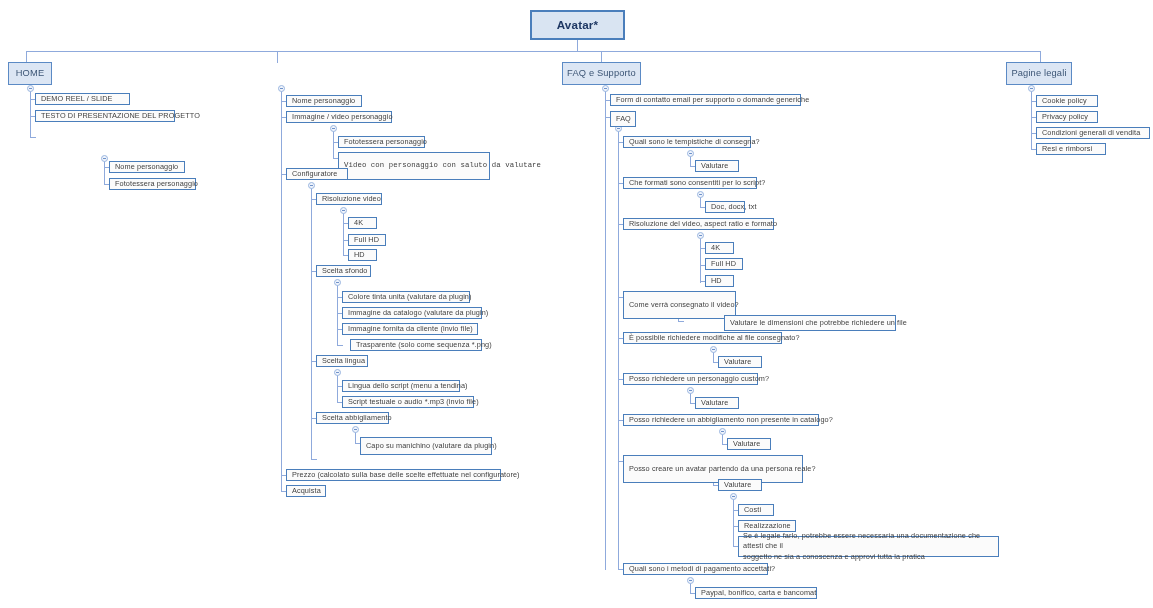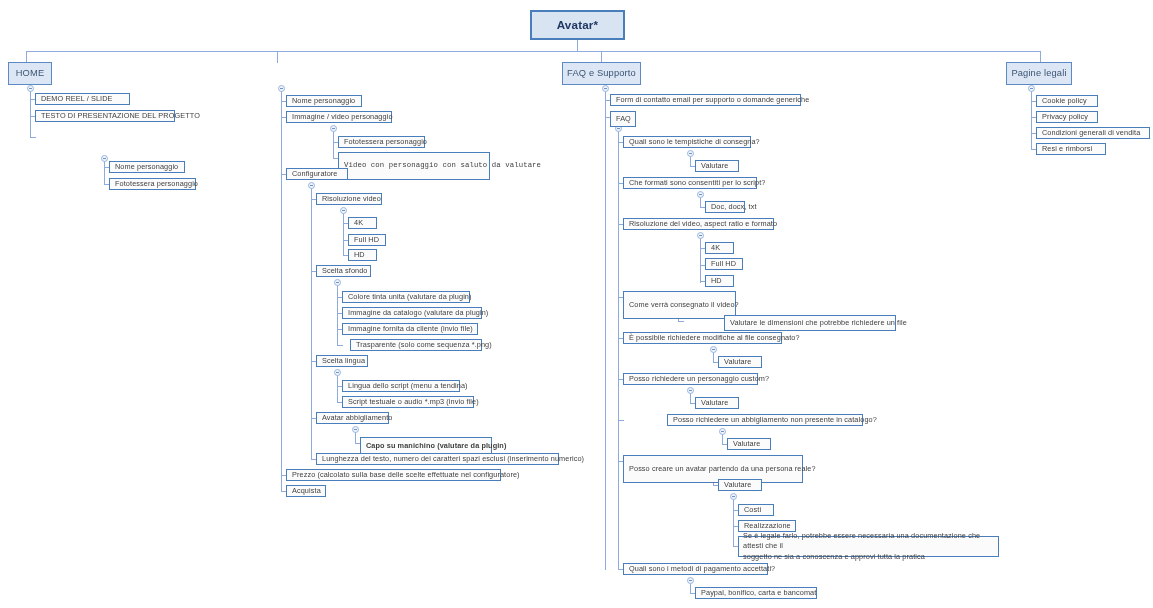--- a/index.html
+++ b/index.html
@@ -215,43 +215,42 @@
   <div class="node" style="left:348px;top:234px;width:38px;height:12px;">Full HD</div>
   <div class="node" style="left:348px;top:249px;width:29px;height:12px;">HD</div>
   <div class="node" style="left:316px;top:265px;width:55px;height:12px;">Scelta sfondo</div>
   <div class="node" style="left:342px;top:291px;width:128px;height:12px;">Colore tinta unita (valutare da plugin)</div>
   <div class="node" style="left:342px;top:307px;width:140px;height:12px;">Immagine da catalogo (valutare da plugin)</div>
   <div class="node" style="left:342px;top:323px;width:136px;height:12px;">Immagine fornita da cliente (invio file)</div>
   <div class="node" style="left:342px;top:339px;width:132px;height:12px;margin-left:8px;">Trasparente (solo come sequenza *.png)</div>
   <div class="node" style="left:316px;top:355px;width:52px;height:12px;">Scelta lingua</div>
   <div class="node" style="left:342px;top:380px;width:118px;height:12px;">Lingua dello script (menu a tendina)</div>
   <div class="node" style="left:342px;top:396px;width:132px;height:12px;">Script testuale o audio *.mp3 (invio file)</div>
-  <div class="node" style="left:316px;top:412px;width:73px;height:12px;">Avatar abbigliamento</div>
-  <div class="node" style="left:360px;top:437px;width:132px;height:18px;font-weight:bold;">Capo su manichino (valutare da plugin)</div>
-  <div class="node" style="left:316px;top:453px;width:243px;height:12px;">Lunghezza del testo, numero dei caratteri spazi esclusi (inserimento numerico)</div>
+  <div class="node" style="left:316px;top:412px;width:73px;height:12px;">Scelta abbigliamento</div>
+  <div class="node" style="left:360px;top:437px;width:132px;height:18px;">Capo su manichino (valutare da plugin)</div>
   <div class="node" style="left:286px;top:469px;width:215px;height:12px;">Prezzo (calcolato sulla base delle scelte effettuate nel configuratore)</div>
   <div class="node" style="left:286px;top:485px;width:40px;height:12px;">Acquista</div>
 
   <div class="node" style="left:610px;top:94px;width:191px;height:12px;">Form di contatto email per supporto o domande generiche</div>
   <div class="node" style="left:610px;top:111px;width:26px;height:16px;">FAQ</div>
   <div class="node" style="left:623px;top:136px;width:128px;height:12px;">Quali sono le tempistiche di consegna?</div>
   <div class="node" style="left:695px;top:160px;width:44px;height:12px;">Valutare</div>
   <div class="node" style="left:623px;top:177px;width:134px;height:12px;">Che formati sono consentiti per lo script?</div>
   <div class="node" style="left:705px;top:201px;width:40px;height:12px;">Doc, docx, txt</div>
   <div class="node" style="left:623px;top:218px;width:151px;height:12px;">Risoluzione del video, aspect ratio e formato</div>
   <div class="node" style="left:705px;top:242px;width:29px;height:12px;">4K</div>
   <div class="node" style="left:705px;top:258px;width:38px;height:12px;">Full HD</div>
   <div class="node" style="left:705px;top:275px;width:29px;height:12px;">HD</div>
   <div class="node" style="left:623px;top:291px;width:113px;height:28px;">Come verrà consegnato il video?</div>
   <div class="node" style="left:683px;top:315px;width:172px;height:16px;margin-left:41px;">Valutare le dimensioni che potrebbe richiedere un file</div>
   <div class="node" style="left:623px;top:332px;width:159px;height:12px;">È possibile richiedere modifiche al file consegnato?</div>
   <div class="node" style="left:718px;top:356px;width:44px;height:12px;">Valutare</div>
   <div class="node" style="left:623px;top:373px;width:135px;height:12px;">Posso richiedere un personaggio custom?</div>
   <div class="node" style="left:695px;top:397px;width:44px;height:12px;">Valutare</div>
-  <div class="node" style="left:623px;top:414px;width:196px;height:12px;margin-left:44px;">Posso richiedere un abbigliamento non presente in catalogo?</div>
+  <div class="node" style="left:623px;top:414px;width:196px;height:12px;">Posso richiedere un abbigliamento non presente in catalogo?</div>
   <div class="node" style="left:727px;top:438px;width:44px;height:12px;">Valutare</div>
   <div class="node" style="left:623px;top:455px;width:180px;height:28px;">Posso creare un avatar partendo da una persona reale?</div>
   <div class="node" style="left:718px;top:479px;width:44px;height:12px;">Valutare</div>
   <div class="node" style="left:738px;top:504px;width:36px;height:12px;">Costi</div>
   <div class="node" style="left:738px;top:520px;width:58px;height:12px;">Realizzazione</div>
   <div class="node multiline" style="left:738px;top:536px;width:261px;height:21px;flex-direction:column;align-items:flex-start;justify-content:center;padding:1px 4px;">
     <span>Se è legale farlo, potrebbe essere necessaria una documentazione che attesti che il</span>
     <span>soggetto ne sia a conoscenza e approvi tutta la pratica</span>
   </div>
   <div class="node" style="left:623px;top:563px;width:145px;height:12px;">Quali sono i metodi di pagamento accettati?</div>

